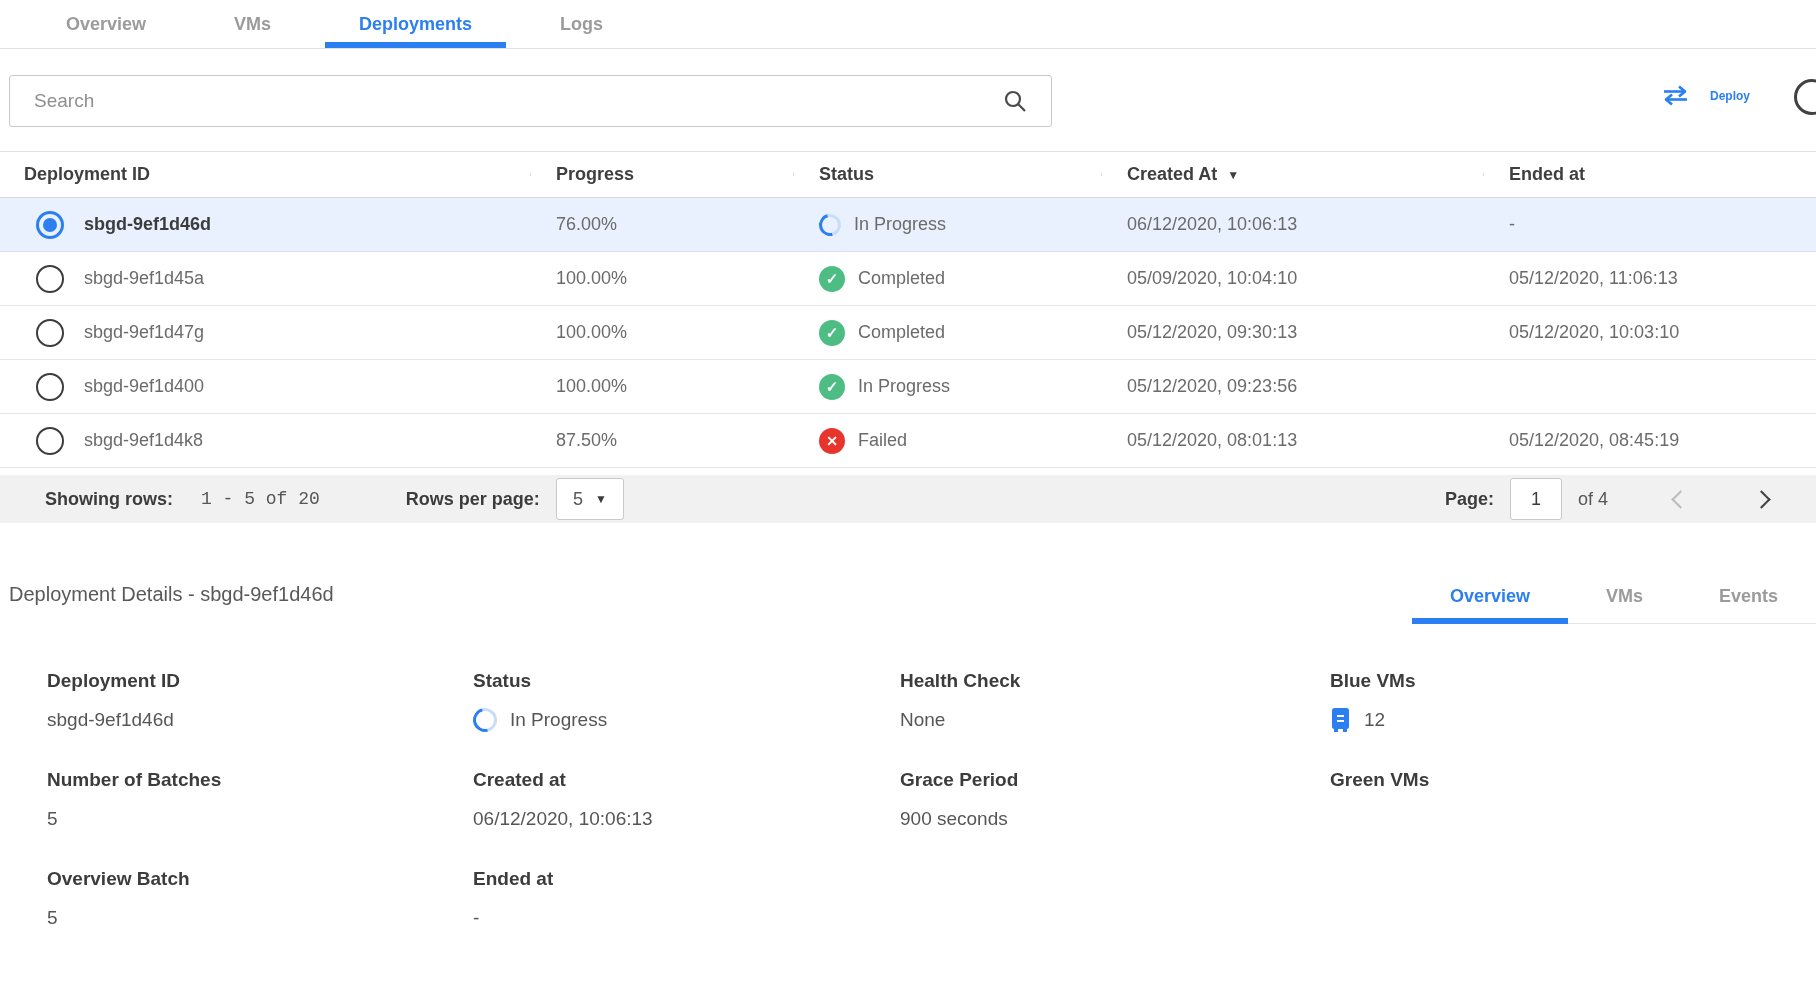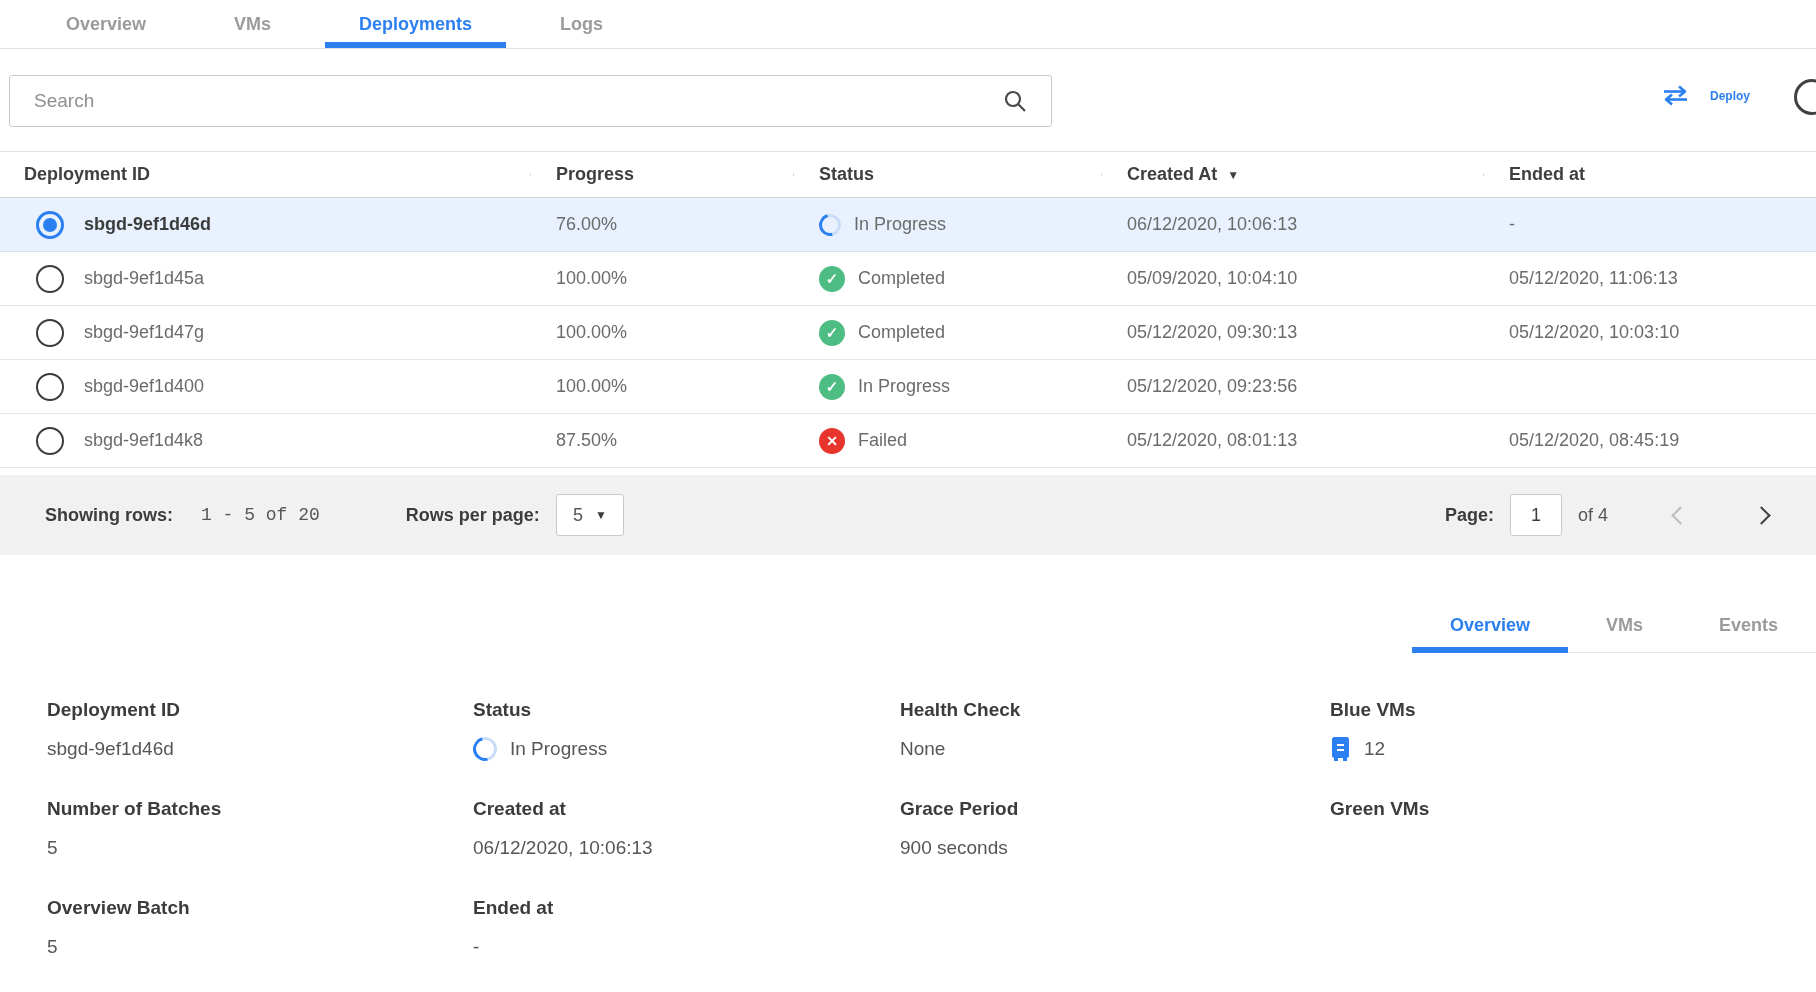--- a/index.html
+++ b/index.html
@@ -48,21 +48,21 @@
                           transform:translate(-50%,-50%); border-radius:50%; background:#2b7ff0; }
 
   .sicon { width:26px; height:26px; border-radius:50%; flex:none; display:flex; align-items:center; justify-content:center;
            color:#fff; font-size:15px; font-weight:700; }
   .sicon.ok { background:#4dbd84; }
   .sicon.fail { background:#e7352d; font-size:14px; }
   .spinner { width:22px; height:22px; border-radius:50%; flex:none;
              border:3px solid #c9ddf8; border-left-color:#2b7ff0; border-bottom-color:#2b7ff0; transform:rotate(30deg); }
 
   
-  .tfoot { height:80px; background:#f1f1f1; display:flex; align-items:center; font-size:18px; color:#565656;
+  .tfoot { height:48px; background:#f1f1f1; display:flex; align-items:center; font-size:18px; color:#565656;
            padding:0 26px 0 45px; margin-top:7px; }
   .tfoot b { color:#3c3c3c; }
   .showing-val { margin-left:28px;font-family:Liberation Mono, monospace; }
   .rpp-label { margin-left:86px; }
   .rpp-select { margin-left:16px; width:68px; height:42px; background:#fff; border:1px solid #c9c9c9; border-radius:3px;
                 display:flex; align-items:center; justify-content:center; gap:12px; cursor:pointer; }
   .rpp-select .caret { font-size:12px; color:#3c3c3c; }
   .pager { margin-left:auto; display:flex; align-items:center; }
   .page-input { width:52px; height:42px; margin-left:16px; border:1px solid #c9c9c9; border-radius:3px; background:#fff;
                 text-align:center; font:inherit; font-size:18px; color:#3c3c3c; outline:none; }
@@ -210,20 +210,21 @@
   <div class="pager">
     <b>Page:</b>
     <input class="page-input" value="1" style="">
     <span class="of-label">of 4</span>
     <span class="chev prev"></span>
     <span class="chev next"></span>
   </div>
 </div>
 
 <div class="details-head">
+  <div class="details-title">Deployment Details - sbgd-9ef1d46d</div>
   <div class="details-tabs">
     <div class="dtab active">Overview</div>
     <div class="dtab">VMs</div>
     <div class="dtab">Events</div>
   </div>
 </div>
 
 <div class="details-grid">
 
   <div class="field">

